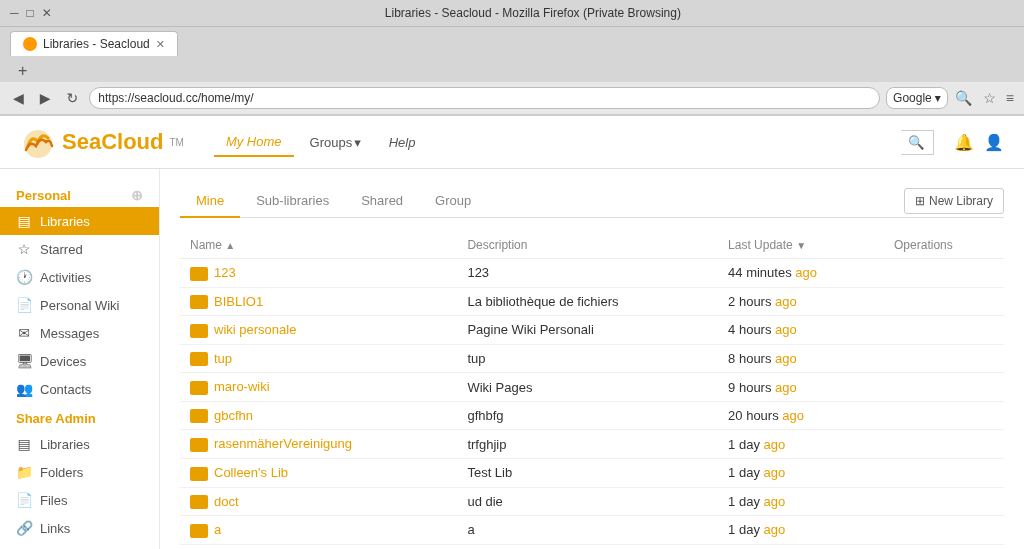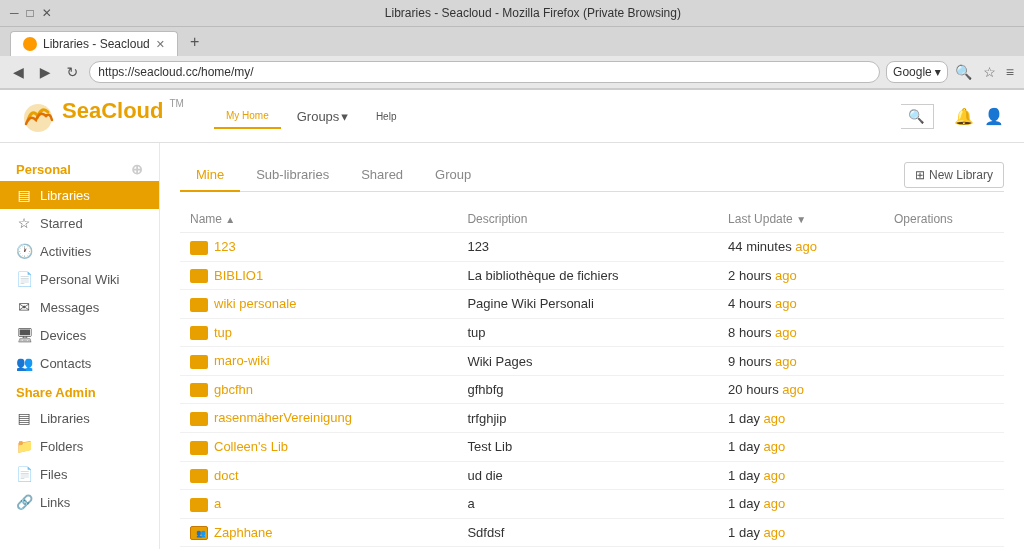--- a/index.html
+++ b/index.html
@@ -4,43 +4,43 @@
   <style>
     * { box-sizing: border-box; margin: 0; padding: 0; }
     body { font-family: Arial, sans-serif; font-size: 13px; background: #f0f0f0; color: #333; }
 
     
     .browser-chrome { background: #e8e8e8; border-bottom: 1px solid #ccc; }
     .title-bar { background: #d6d6d6; padding: 6px 10px; font-size: 12px; color: #333; text-align: center; border-bottom: 1px solid #bbb; display: flex; align-items: center; justify-content: space-between; }
     .title-bar-text { flex: 1; text-align: center; }
     .window-controls { display: flex; gap: 8px; font-size: 12px; color: #555; }
 
-    .tab-bar { background: #d6d6d6; padding: 4px 10px 0; display: flex; align-items: flex-start; gap: 4px; }
+    .tab-bar { background: #d6d6d6; padding: 4px 10px 0; display: flex; align-items: flex-start; gap: 4px; flex-direction: column; }
     .browser-tab { background: #f0f0f0; border: 1px solid #bbb; border-bottom: none; padding: 5px 12px; font-size: 12px; border-radius: 4px 4px 0 0; display: flex; align-items: center; gap: 6px; min-width: 160px; }
     .browser-tab.active { background: #fff; }
     .tab-favicon { width: 14px; height: 14px; background: #ff9900; border-radius: 50%; display: inline-block; }
     .tab-close { color: #777; cursor: pointer; margin-left: auto; font-size: 11px; }
     .new-tab-btn { background: none; border: none; font-size: 16px; color: #555; cursor: pointer; padding: 2px 8px; }
 
     .address-bar { background: #e8e8e8; padding: 5px 8px; display: flex; align-items: center; gap: 6px; border-bottom: 1px solid #ccc; }
     .nav-btn { background: none; border: none; color: #555; cursor: pointer; font-size: 14px; padding: 2px 5px; }
     .address-input { flex: 1; border: 1px solid #bbb; border-radius: 11px; padding: 3px 8px; font-size: 12px; background: #fff; color: #333; }
     .search-engine { display: flex; align-items: center; gap: 3px; border: 1px solid #bbb; border-radius: 8px; padding: 3px 6px; background: #fff; font-size: 12px; }
     .toolbar-icons { display: flex; gap: 6px; align-items: center; }
     .toolbar-icon { color: #666; font-size: 14px; cursor: pointer; padding: 2px; }
 
     
     .app-container { background: #fff; min-height: 460px; }
     .app-header { background: #fff; border-bottom: 1px solid #e0e0e0; padding: 8px 20px; display: flex; align-items: center; gap: 20px; }
-    .logo-area { display: flex; gap: 6px; margin-right: 10px; }
+    .logo-area { display: flex; align-items: center; gap: 6px; margin-right: 10px; }
     .logo-icon { width: 36px; height: 36px; }
     .logo-text { font-size: 22px; font-weight: bold; color: #e8a000; }
     .logo-tm { font-size: 10px; color: #999; vertical-align: super; }
     .main-nav { display: flex; align-items: center; gap: 4px; flex: 1; }
-    .nav-link { color: #555; text-decoration: none; padding: 6px 12px; font-size: 10px; cursor: pointer; }
+    .nav-link { color: #555; text-decoration: none; padding: 6px 12px; font-size: 13px; cursor: pointer; font-style: italic; }
     .nav-link.active { color: #e8a000; border-bottom: 2px solid #e8a000; }
     .nav-link-group { display: flex; align-items: flex-start; gap: 2px; color: #555; cursor: pointer; padding: 6px 12px; font-size: 13px; }
     .search-area { display: flex; align-items: center; gap: 4px; }
     .search-input-app { border: 1px solid #ccc; border-radius: 3px; padding: 4px 8px; font-size: 12px; width: 160px; }
     .search-btn { background: #fff; border: 1px solid #ccc; border-left: none; padding: 4px 8px; cursor: pointer; color: #666; }
     .header-icons { display: flex; align-items: center; gap: 10px; color: #888; font-size: 16px; }
 
     
     .main-content { display: flex; }
     .sidebar { width: 160px; min-width: 160px; padding: 10px 0; border-right: 1px solid #e8e8e8; }

